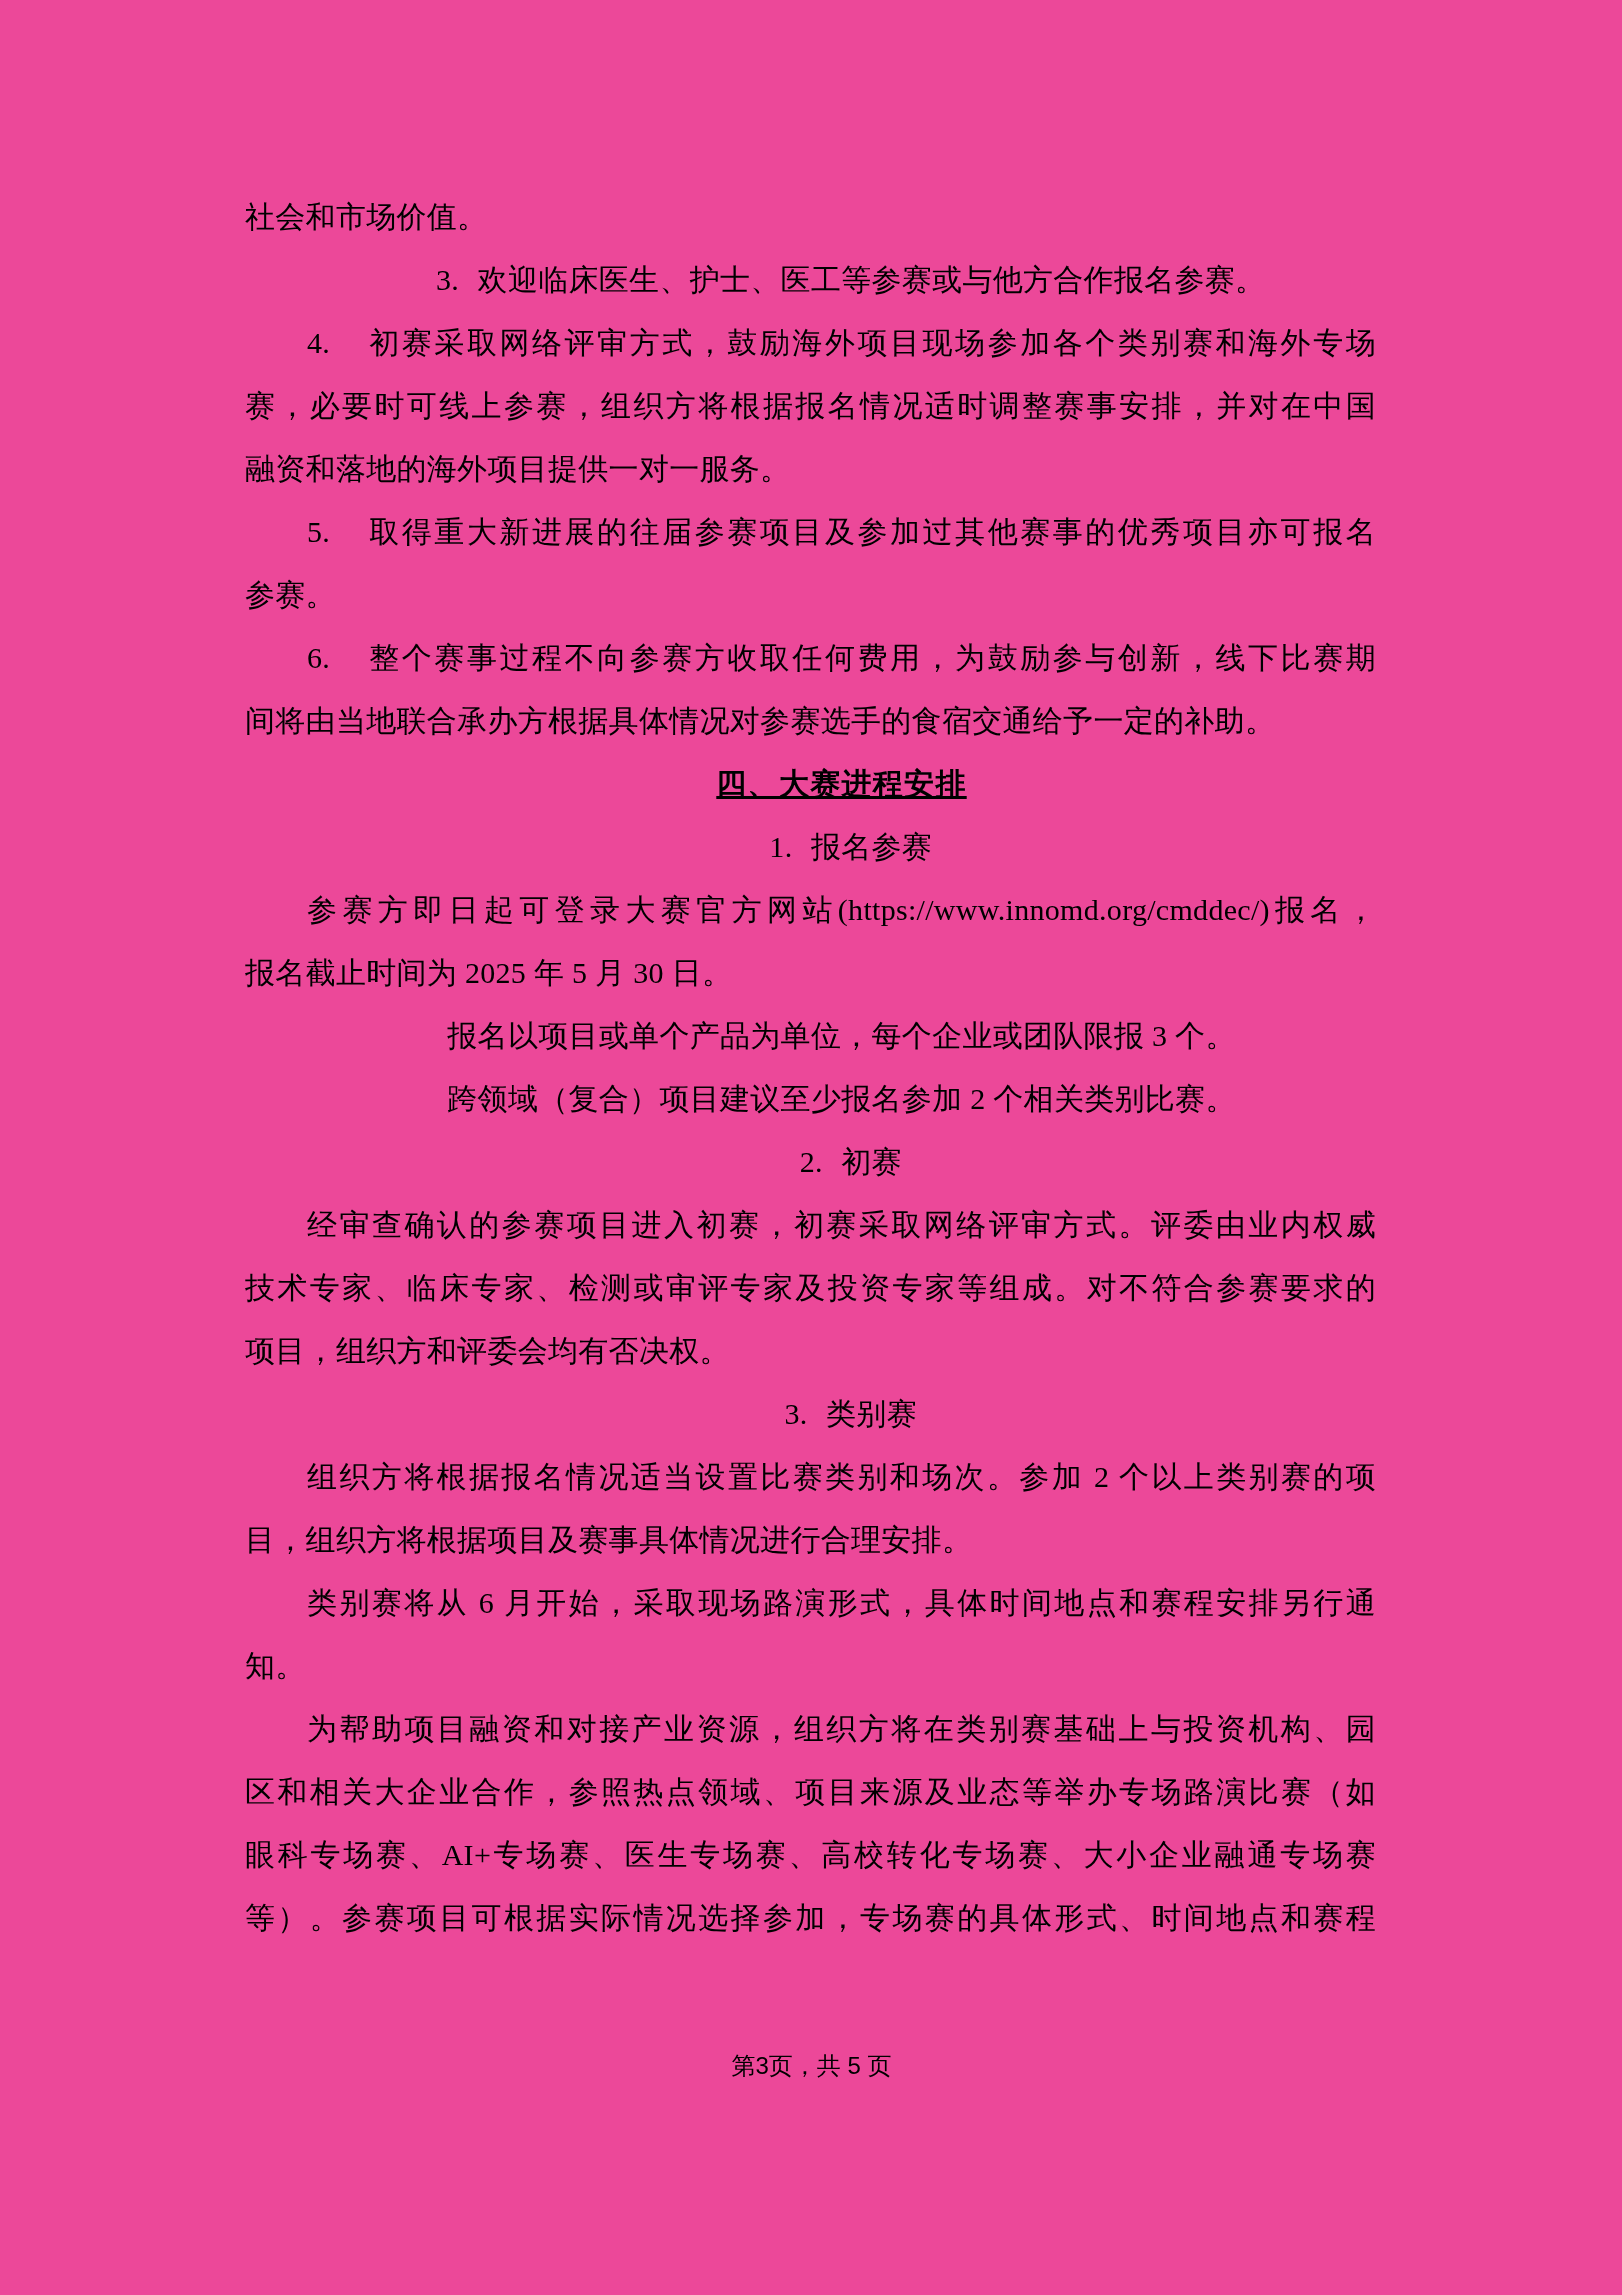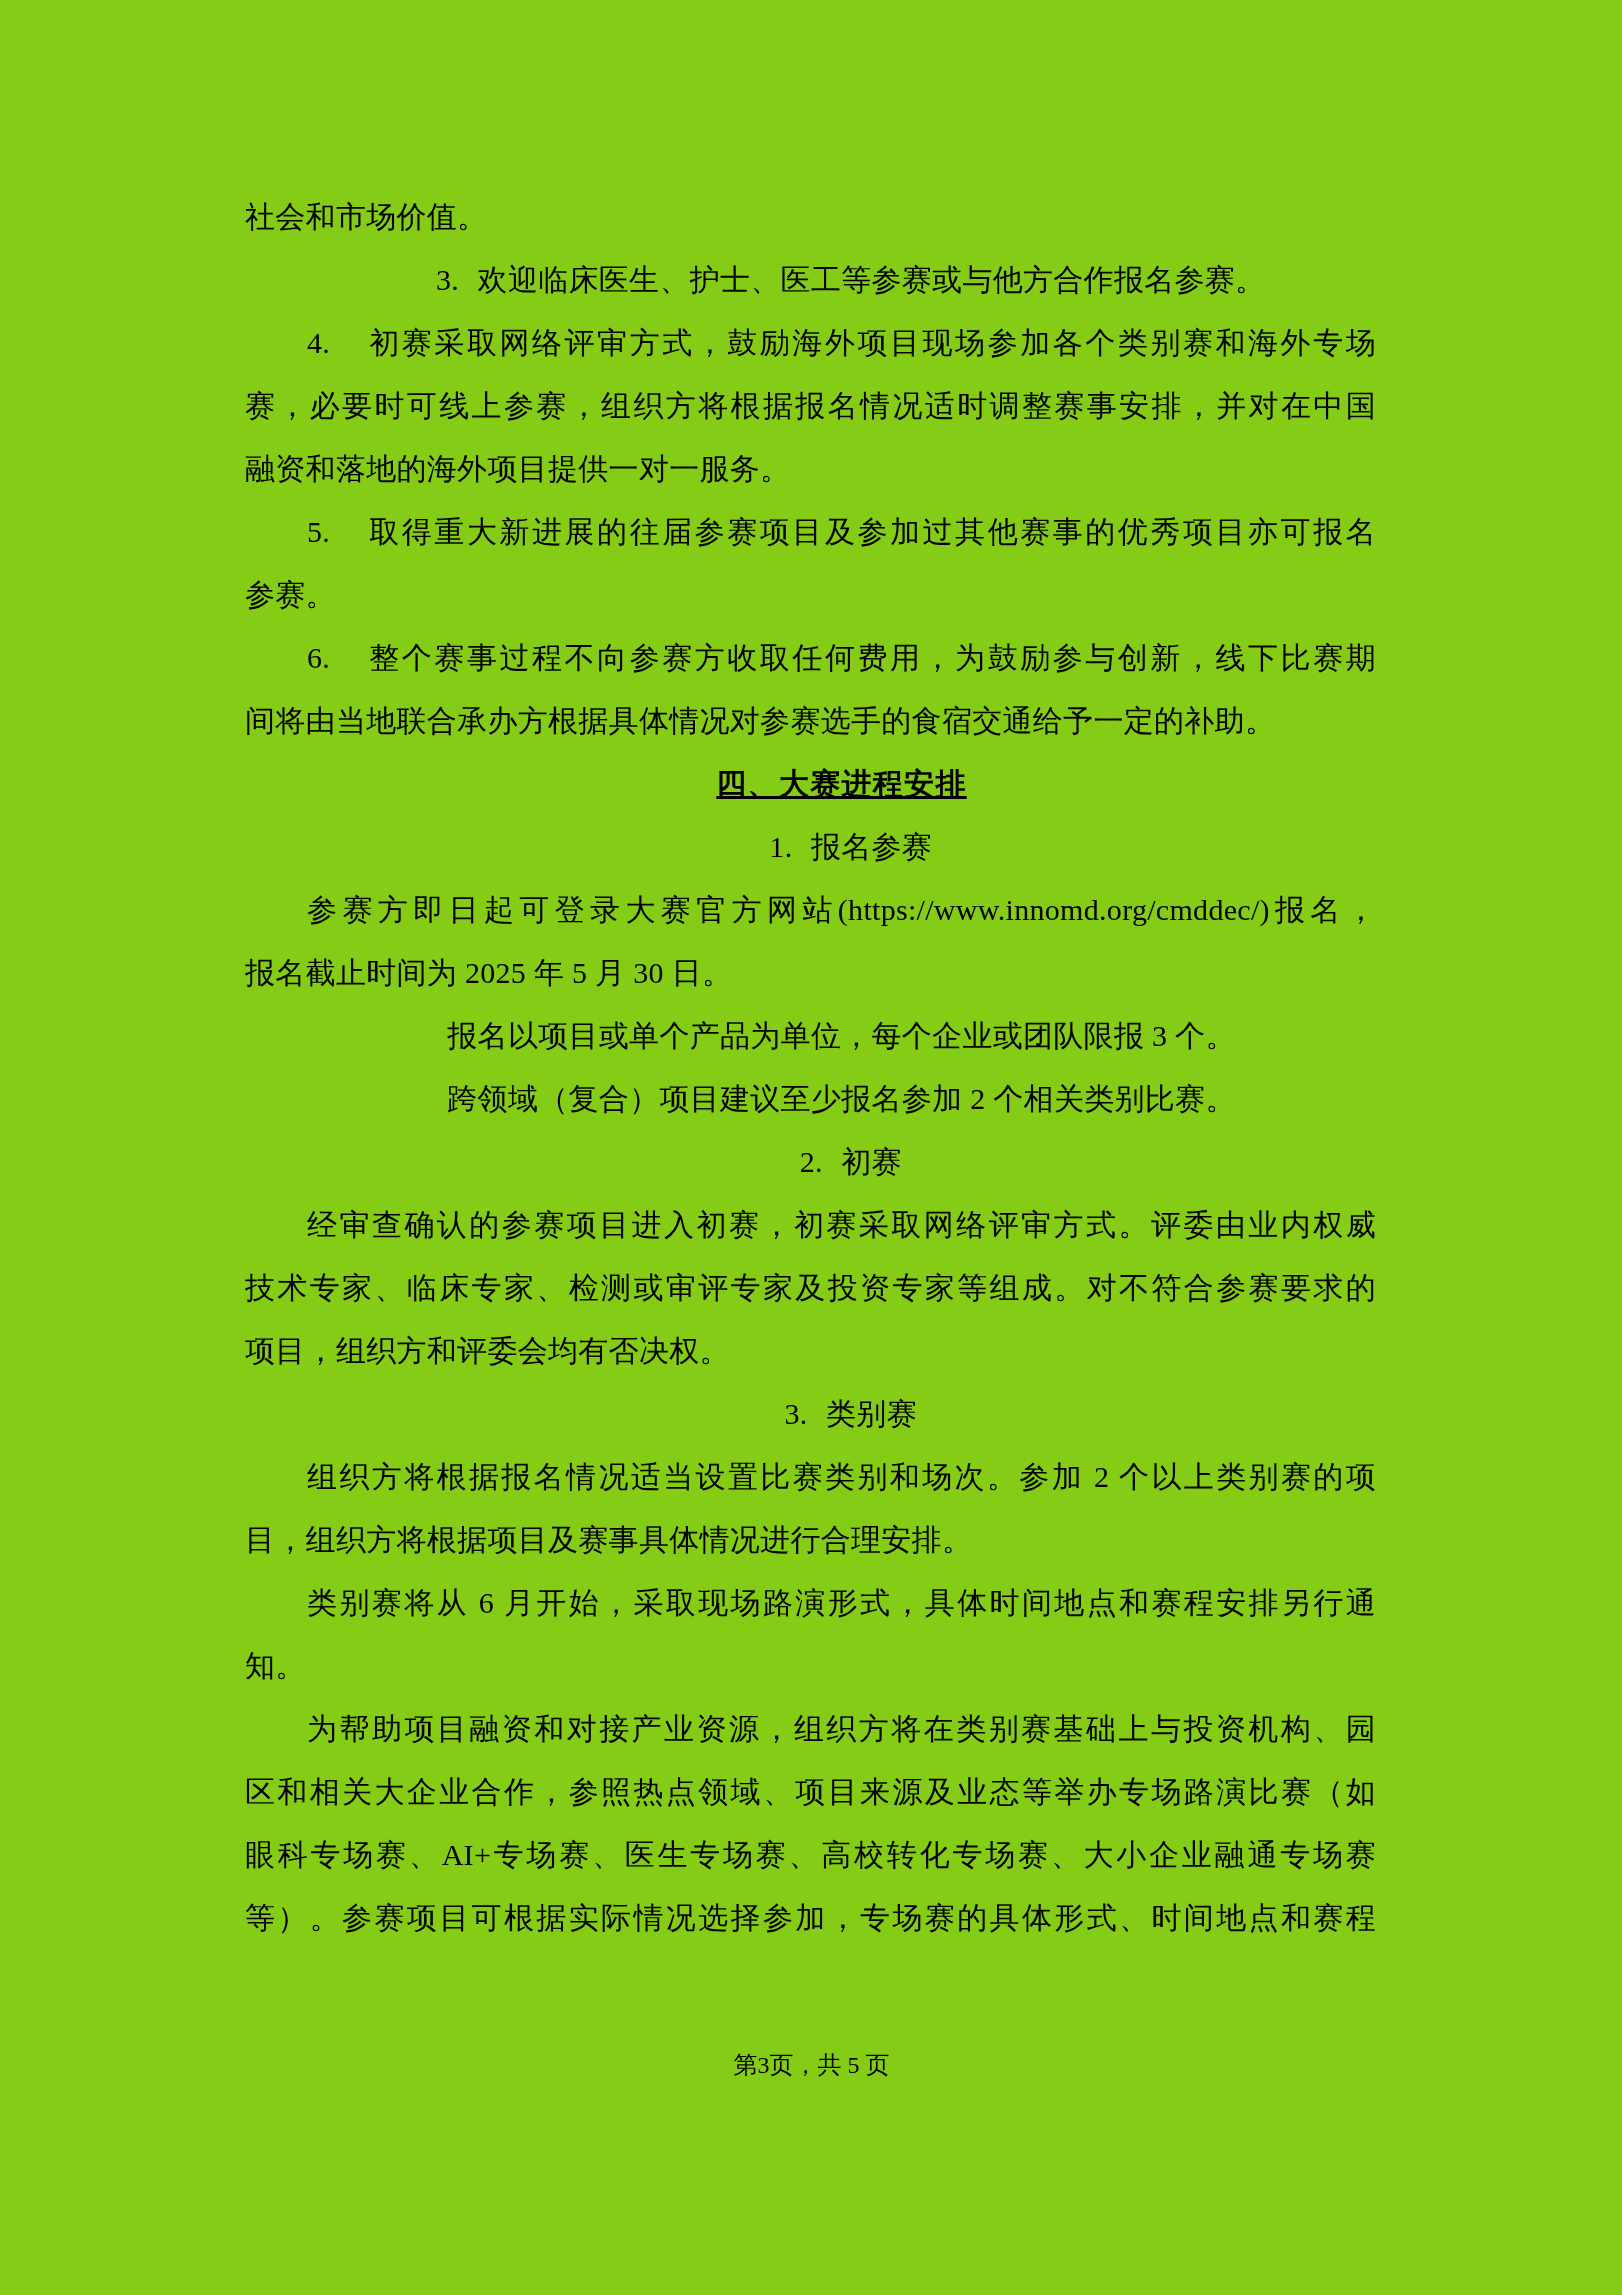--- a/index.html
+++ b/index.html
@@ -4,21 +4,21 @@
 <style>
   html, body {
     margin: 0;
     padding: 0;
     background: #ffffff;
   }
   .page {
     position: relative;
     width: 1623px;
     height: 2295px;
-    background: #84cc16;
+    background: #ec4899;
     overflow: hidden;
     font-family: "Liberation Serif", "DejaVu Serif", serif;
     color: #000000;
   }
   .content {
     position: absolute;
     left: 245px;
     top: 185px;
     width: 1131px;
   }
@@ -54,21 +54,21 @@
   }
   .footer {
     position: absolute;
     top: 2046px;
     left: 0;
     width: 1623px;
     height: 39px;
     text-align: center;
     font-size: 24px;
     line-height: 39px;
-    font-family: Liberation Serif, serif;
+    font-family: Liberation Sans, sans-serif;
     color: #000000;
   }
 </style>
 </head>
 <body>
 
 <div class="page">
   <div class="content" id="doc-content">
       <div class="line"><span class="seg">社会和市场价值。</span></div>
       <div class="line indent"><span class="num">3.</span><span class="seg">欢迎临床医生、护士、医工等参赛或与他方合作报名参赛。</span></div>

